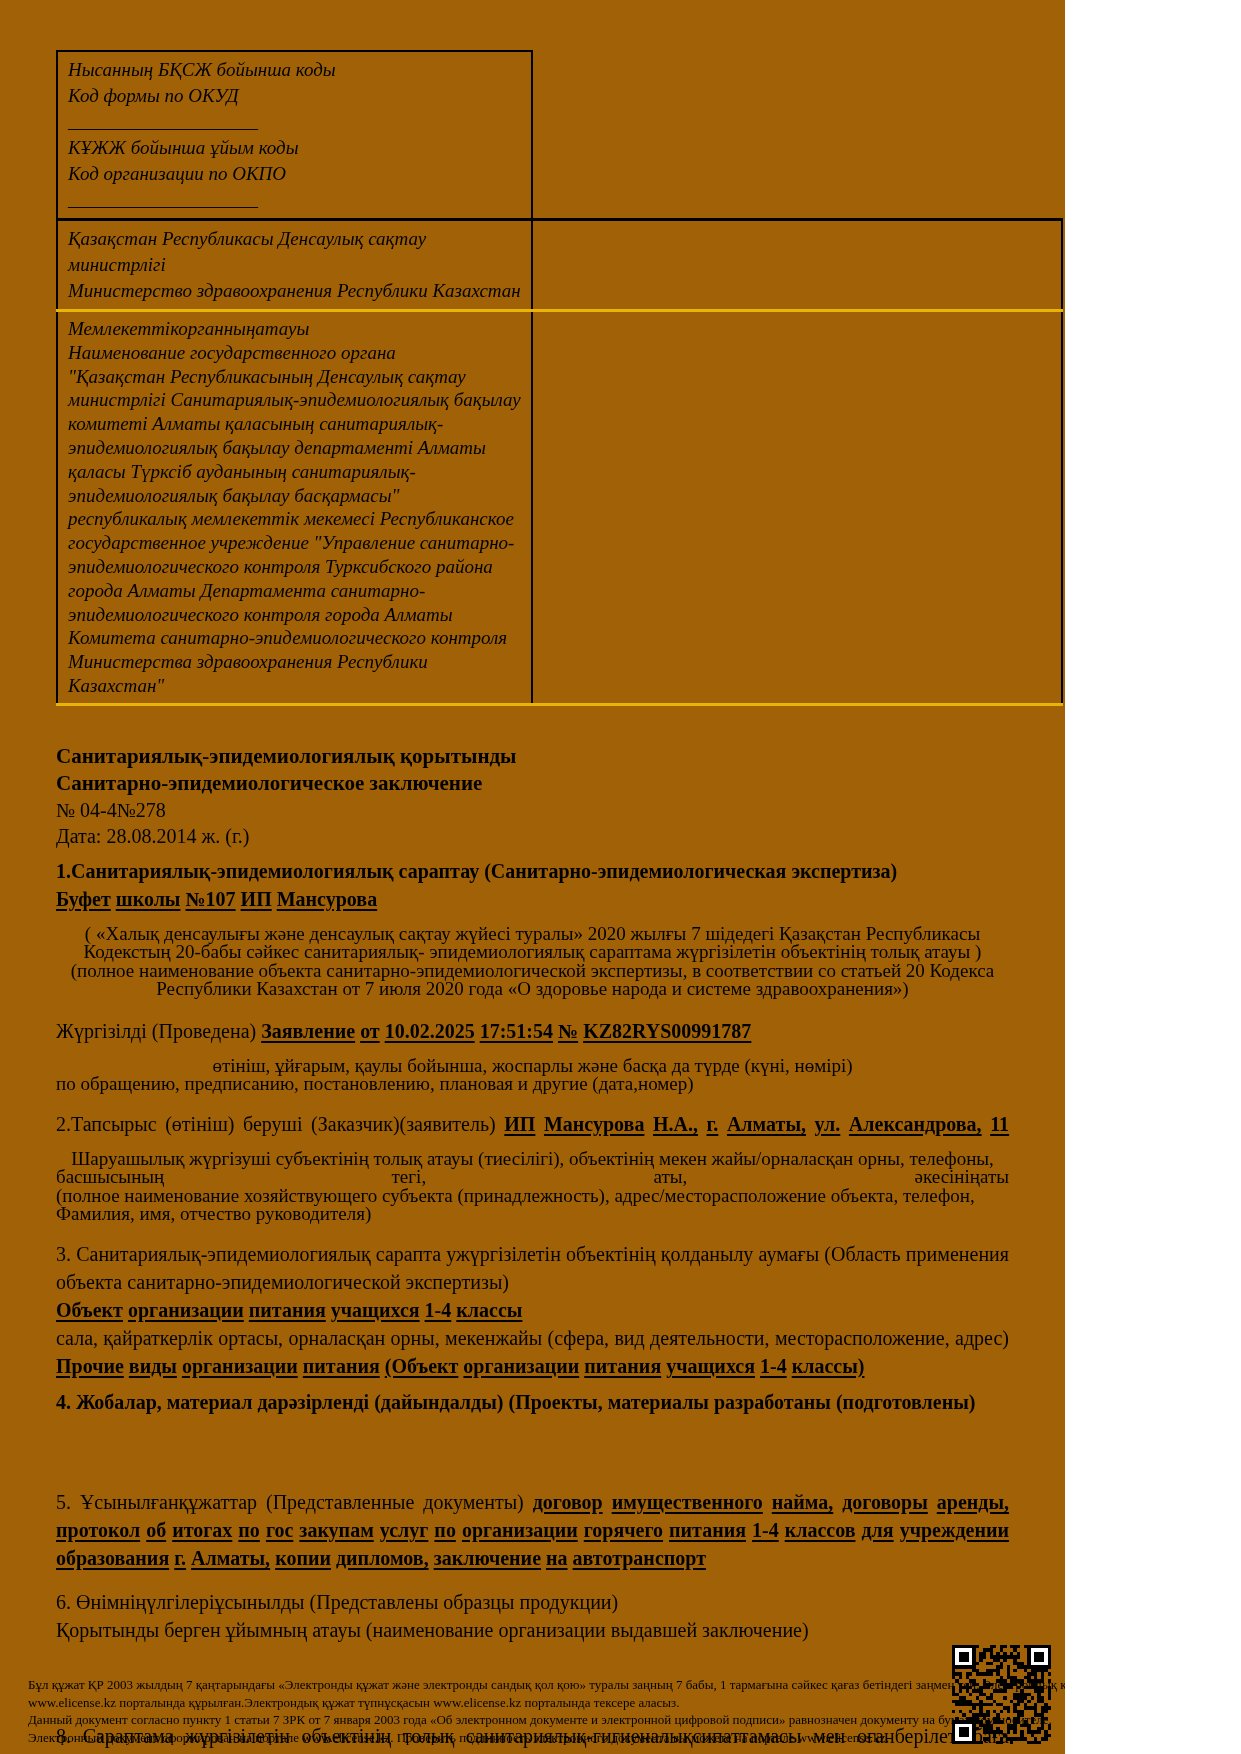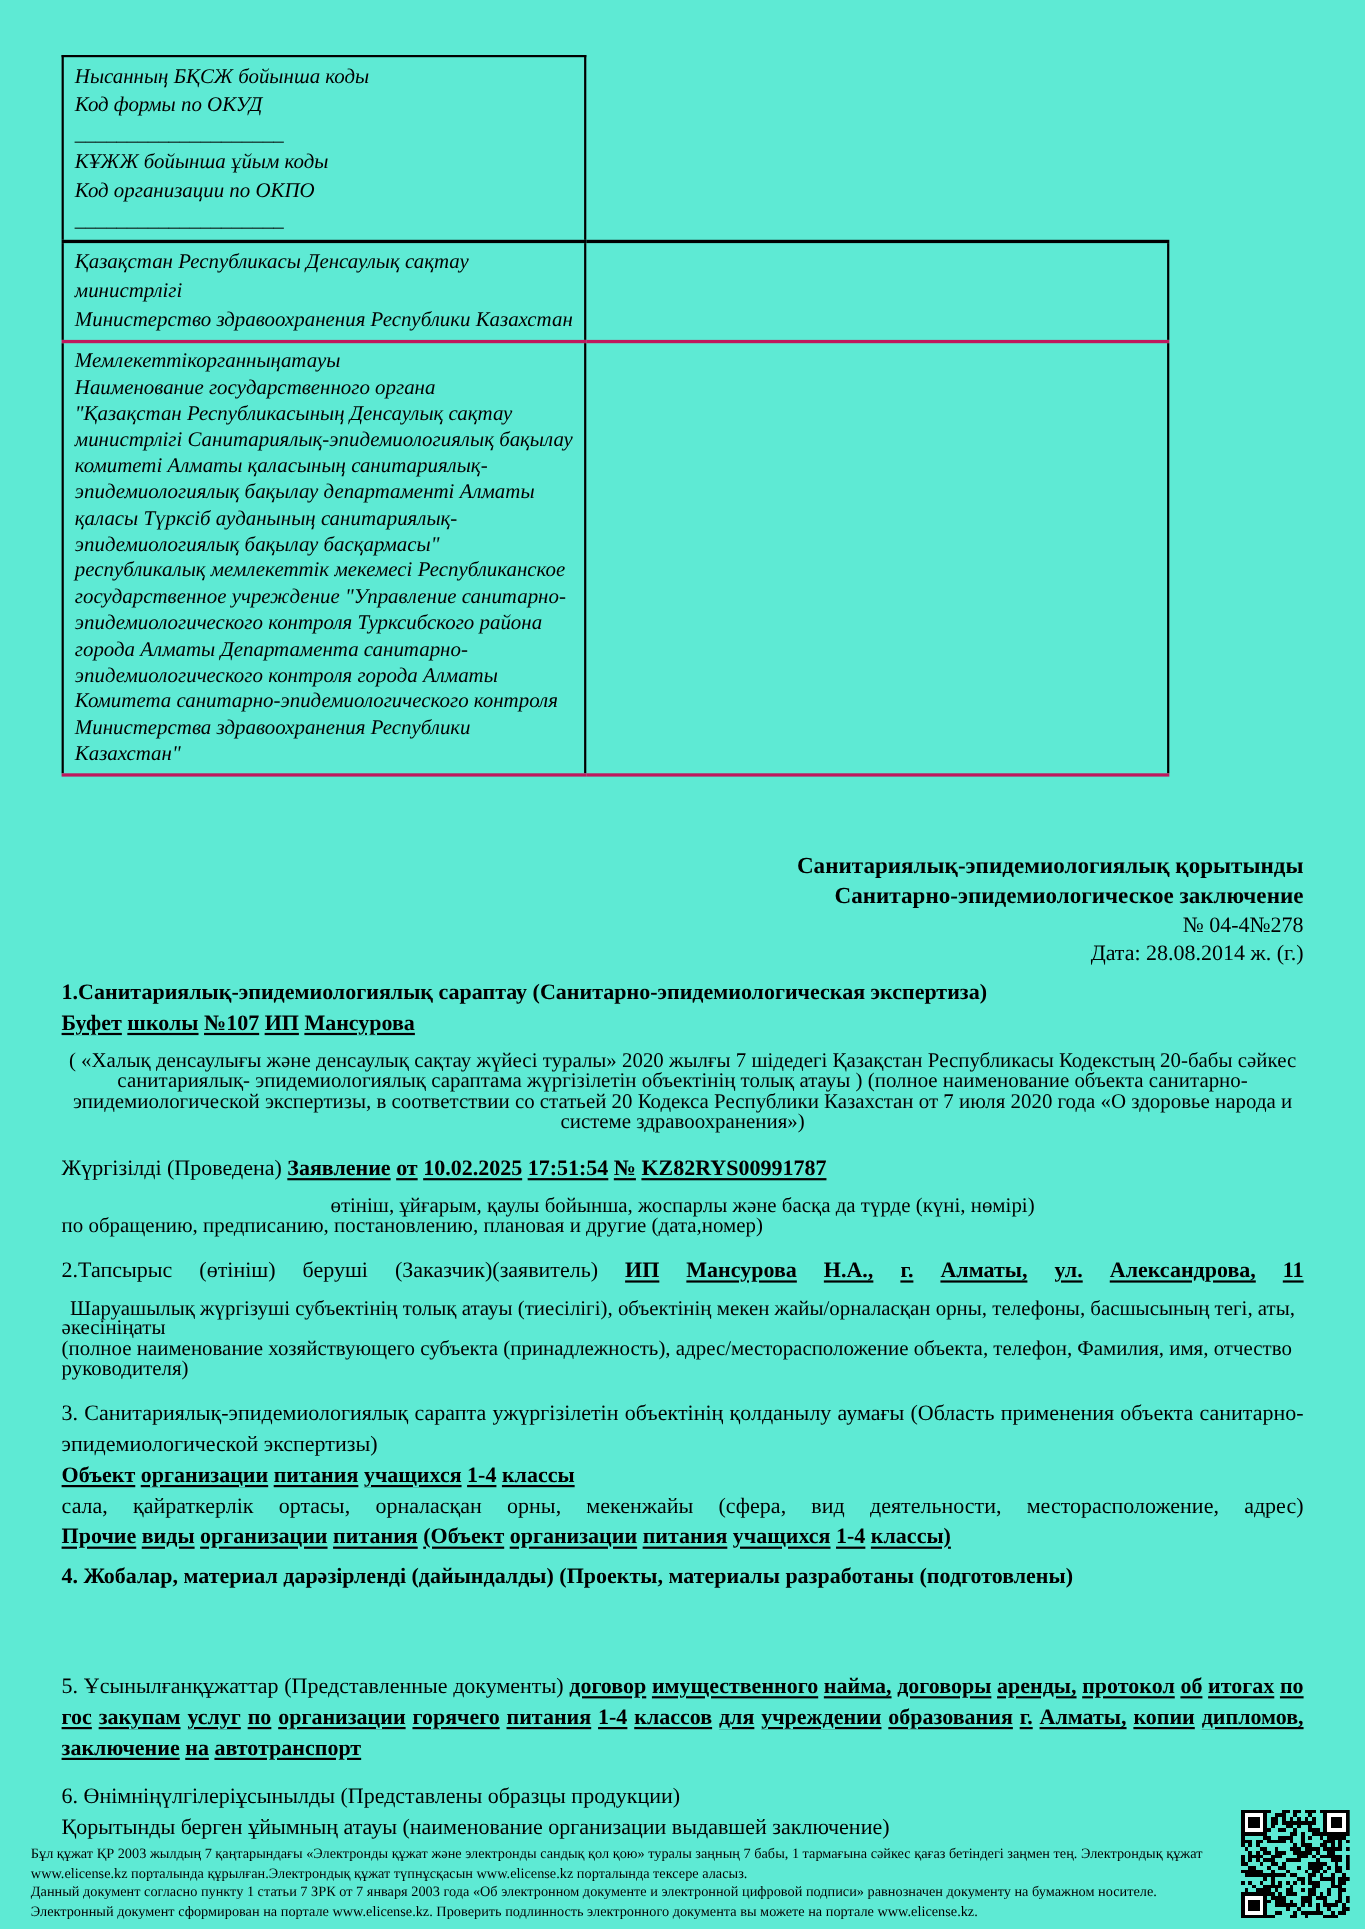--- a/index.html
+++ b/index.html
@@ -1,40 +1,40 @@
 <!DOCTYPE html>
 <html><head>
 <meta charset="utf-8">
 <style>
   * { margin:0; padding:0; box-sizing:border-box; }
   html,body { background:#ffffff; }
   .page {
     position:relative;
-    width:1241px; height:1754px;
-    background:#5eead4;
+    width:1065px; height:1754px;
+    background:#a16207;
     color:#000;
     font-family:"Liberation Serif","DejaVu Serif",serif;
     overflow:hidden;
   }
   .content { padding:50px 56px 0 56px; }
 
   
   table.hdr { border-collapse:collapse; width:1007px; table-layout:fixed; }
   table.hdr td { vertical-align:top; font-style:italic; font-size:19px; padding:5px 10px; }
   td.colL { width:475px; }
   td.b  { border:2px solid #000; }
   td.bt { border-top:3px solid #000; }
-  td.bb { border-bottom:3px solid #be185d;margin-left:11px; }
+  td.bb { border-bottom:3px solid #eab308;margin-left:11px; }
   td.noborder { border:none; }
   .codes-cell { height:158px; line-height:26px; }
   .ministry-cell { height:57px; line-height:26px; }
   .agency-cell { height:333px; line-height:23.8px; }
 
   
-  .title-block { text-align:right; margin-top:68px; }
+  .title-block { text-align:left; margin-top:37px; }
   .title-kk, .title-ru { font-weight:bold; font-size:21px; line-height:27px; }
   .title-no, .title-date { font-size:20px; line-height:26px; }
 
   
   .p  { font-size:20px; line-height:28px; }
   .just { text-align:justify; }
   .stretch { text-align:justify; text-align-last:justify; }
   .small { font-size:19px; line-height:18.5px; }
   .val { font-weight:bold; }
   .uword { text-decoration:underline; text-decoration-thickness:1.5px; text-underline-offset:3px; }

